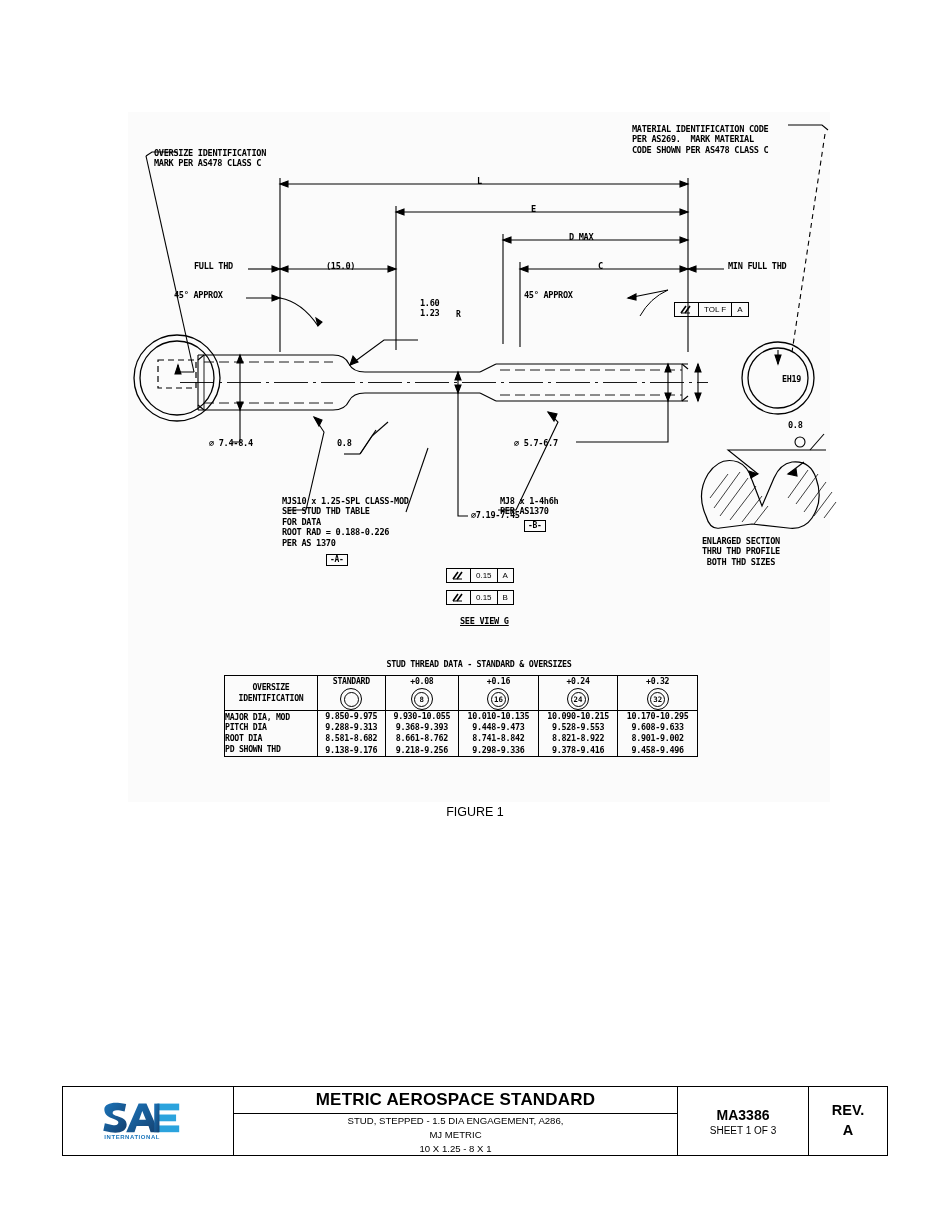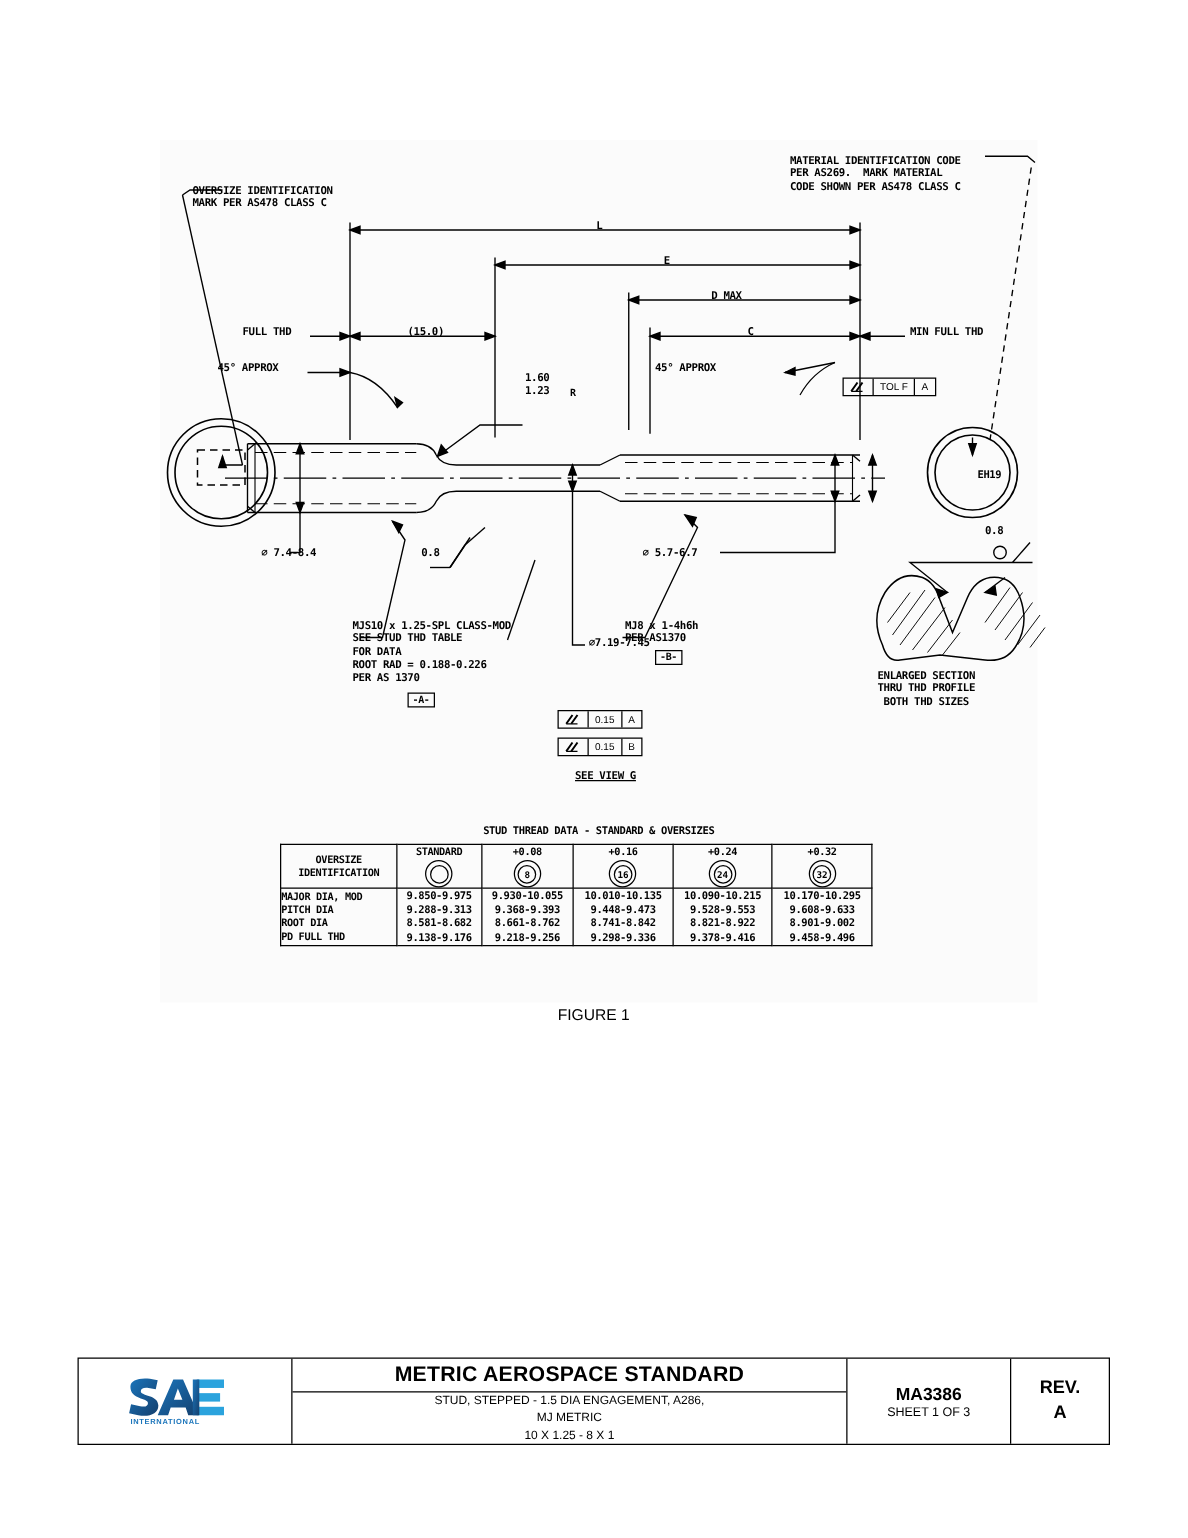--- a/index.html
+++ b/index.html
@@ -376,21 +376,21 @@
                 <div class="i"></div>
           <span>32</span>
         </div>
       </td>
     </tr>
     <tr>
       <td class="rowhdr">
         <div class="mono">MAJOR DIA, MOD</div>
         <div class="mono">PITCH DIA</div>
         <div class="mono">ROOT DIA</div>
-        <div class="mono">PD FULL THD</div>
+        <div class="mono">PD SHOWN THD</div>
       </td>
       <td class="valcell">
         <div class="mono">9.850-9.975</div>
         <div class="mono">9.288-9.313</div>
         <div class="mono">8.581-8.682</div>
         <div class="mono">9.138-9.176</div>
       </td>
       <td class="valcell">
         <div class="mono">9.930-10.055</div>
         <div class="mono">9.368-9.393</div>

